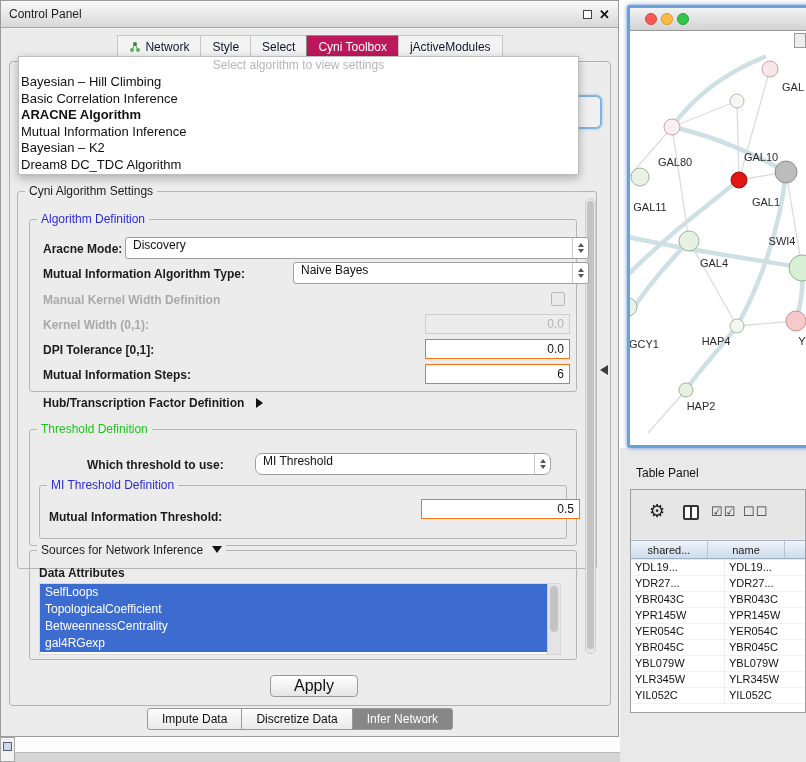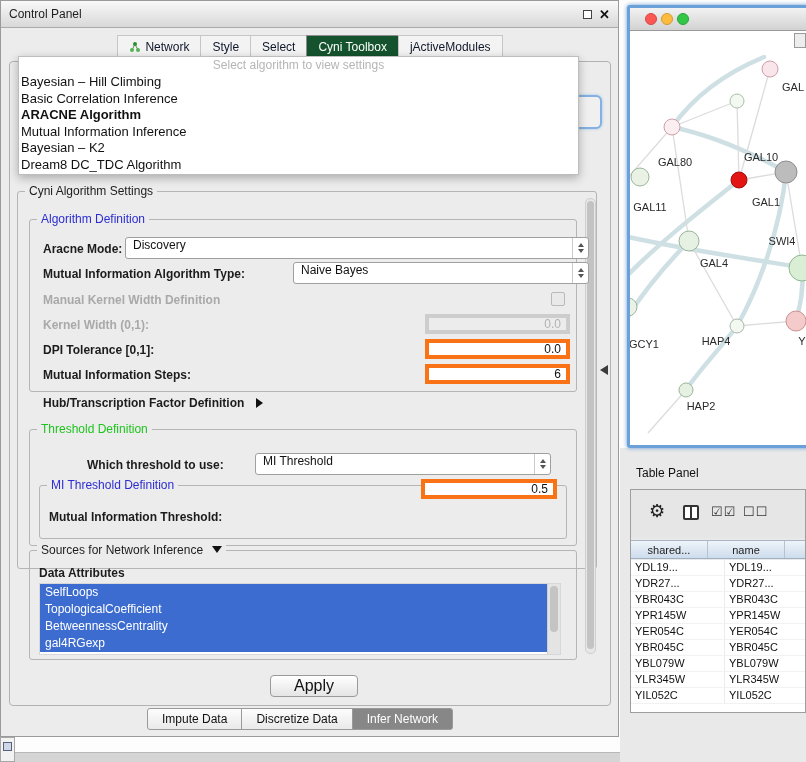--- a/index.html
+++ b/index.html
@@ -16,21 +16,21 @@
   .cp-title { font-size:12px; color:#1d1d1d; }
   .cp-controls { margin-left:auto; display:flex; align-items:center; gap:7px; }
   .cp-float { width:9px; height:9px; border:1.5px solid #444; background:#fff; }
   .cp-close { font-size:13px; font-weight:bold; color:#111; line-height:1; }
 
   .cp-tabbar { position:absolute; left:0; top:34px; width:100%; height:24px;
                display:flex; justify-content:center; }
   .cp-tab { height:24px; padding:0 11px; display:flex; align-items:center; gap:4px;
             font-size:12px; color:#0f172a; background:#f3f3f3;
             border:1px solid #c6c6c6; margin-right:-1px; }
-  .cp-tab.active { background:#14532d; color:#fff; border-color:#8d8d8d; }
+  .cp-tab.active { background:#be185d; color:#fff; border-color:#8d8d8d; }
   .net-icon { width:12px; height:12px; }
 
   .cp-content { position:absolute; left:8px; top:60px; width:602px; height:645px;
                 border:1px solid #b2b2b2; border-radius:4px; background:#ececec; }
 
   
   .group { position:absolute; border:1px solid #b5b5b5; border-radius:3px; }
   .group .legend { position:absolute; top:-8px; left:7px; background:#ececec;
                    padding:0 4px; font-size:12px; color:#1c1c1c; white-space:nowrap; }
   .legend-blue { color:#2c2cd2 !important; }
@@ -42,21 +42,21 @@
   .combo { position:absolute; height:22px; background:#fff; border:1px solid #a0a0a0;
            border-radius:3px; display:flex; align-items:flex-start; font-size:12px;
            padding-left:7px; color:#111;margin-left:20px; }
   .combo .stepper { margin-left:auto; width:16px; height:100%; display:flex; flex-direction:column;
                     align-items:center; justify-content:center; gap:2px; border-left:1px solid #cacaca; }
   .tri-up   { width:0; height:0; border-left:3.5px solid transparent; border-right:3.5px solid transparent;
               border-bottom:4.5px solid #555; }
   .tri-down { width:0; height:0; border-left:3.5px solid transparent; border-right:3.5px solid transparent;
               border-top:4.5px solid #555; }
 
-  .field { position:absolute; height:20px; border:4px solid #f97316; background:#fff;
+  .field { position:absolute; height:20px; border:1px solid #f97316; background:#fff;
            font-size:12px; text-align:right; padding:0 5px; color:#111;
            font-family:"Liberation Sans", sans-serif; }
   .field.disabled { background:#ececec; color:#b3b3b3; border-color:#cdcdcd; }
 
   .checkbox { position:absolute; width:14px; height:14px; border:1px solid #b9b9b9;
               background:#e9e9e9; border-radius:2px; }
 
   .tri-right-inline { display:inline-block; width:0; height:0; margin-left:8px;
               border-top:5px solid transparent; border-bottom:5px solid transparent;
               border-left:7px solid #111; vertical-align:-1px; }
@@ -245,33 +245,33 @@
     <span class="lbl" style="left:42px; top:395px;">
       <span>Hub/Transcription Factor Definition</span>
       <i class="tri-right-inline"></i>
     </span>
 
     <div class="group" style="left:28px; top:428px; width:548px; height:117px;">
       <span class="legend legend-green">Threshold Definition</span>
     </div>
 
     <span class="lbl" style="left:86px; top:457px;">Which threshold to use:</span>
-    <div class="combo" style="left:234px; top:452px; width:296px;">
+    <div class="combo" style="left:234px; top:452px; width:296px;border-radius:7px;">
       <span>MI Threshold</span>
       <span class="stepper">
           <i class="tri-up"></i>
           <i class="tri-down"></i>
         </span>
     </div>
 
     <div class="group" style="left:38px; top:484px; width:528px; height:54px;">
       <span class="legend legend-blue">MI Threshold Definition</span>
     </div>
     <span class="lbl" style="left:48px; top:509px;">Mutual Information Threshold:</span>
-    <input class="field" style="left: 420px; top: 478px; width: 136px;" readonly="" value="0.5">
+    <input class="field" style="left: 420px; top: 498px; width: 159px;" readonly="" value="0.5">
 
     <div class="group" style="left:28px; top:549px; width:548px; height:110px;">
       <span class="legend">
         <span>Sources for Network Inference</span>
         <i class="tri-down-inline"></i>
       </span>
     </div>
     <span class="lbl" style="left:38px; top:565px;">Data Attributes</span>
 
     <div class="src-list">

